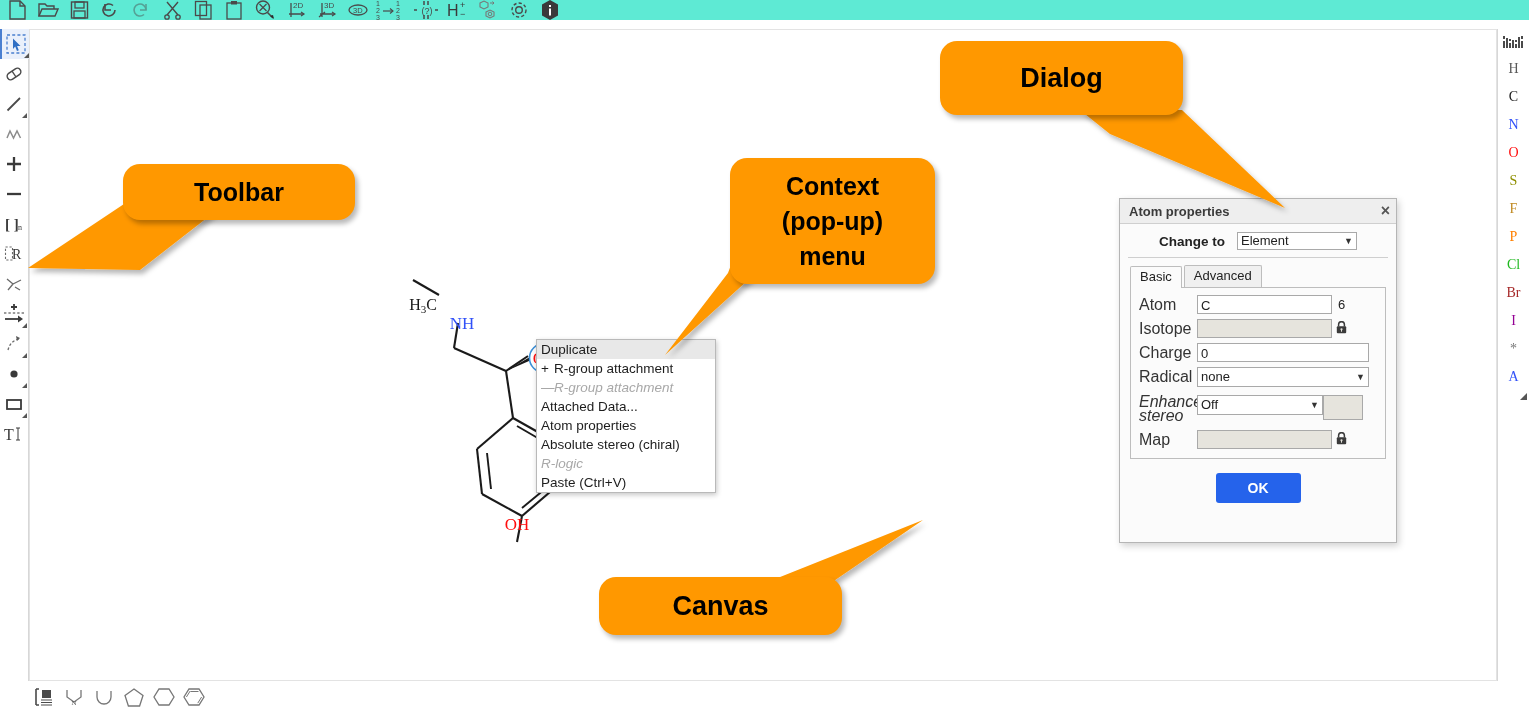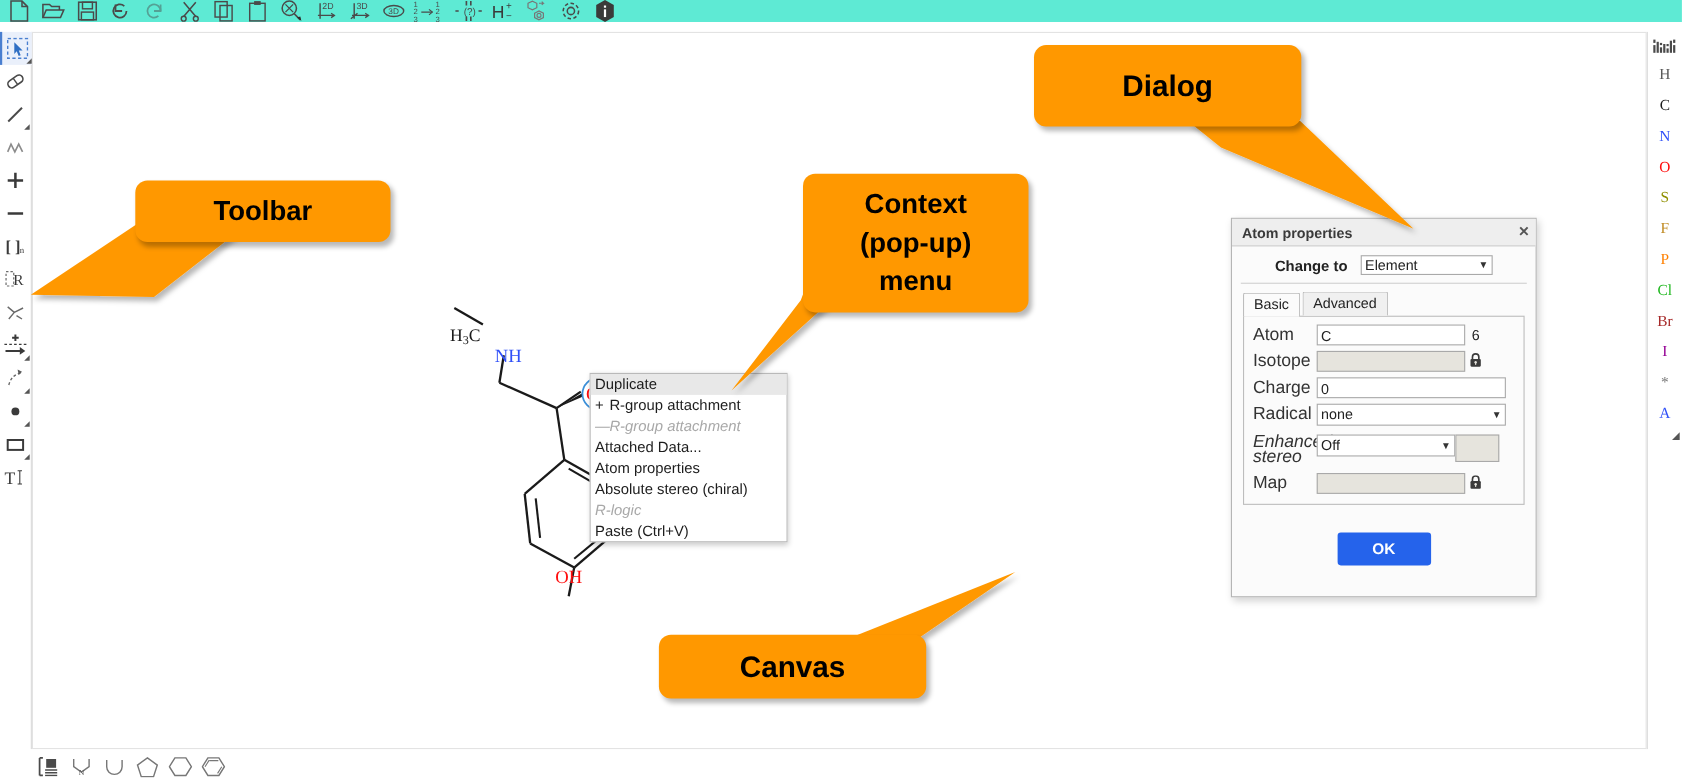--- a/index.html
+++ b/index.html
@@ -125,30 +125,30 @@
   }
   .frow{display:flex;align-items:center;margin-bottom:5px;}
   .frow .flbl{width:58px;font-size:16px;color:#333;line-height:14px;}
   .finput{
     border:1px solid #a9a9a9;background:#ffffff;height:19px;line-height:19px;
     font-size:13px;padding:0 3px;box-sizing:border-box;
   }
   .finput.ro{background:#e6e4dd;}
   .lock{width:18px;text-align:center;font-size:12px;color:#3b3b3b;}
   .suffix{width:18px;text-align:left;font-size:13px;padding-left:6px;}
-  #dlg-ok-wrap{display:flex;justify-content:center;margin-top:25px;}
+  #dlg-ok-wrap{display:flex;justify-content:center;margin-top:14px;}
   #dlg-ok{
     background:#2563eb;color:#fff;font-weight:bold;font-size:14px;
     border:none;border-radius:3px;padding:7px 32px;cursor:pointer;
   }
 
   
   .callout{position:absolute;}
   .bubble{
-    background:#FF9800;border-radius:11px;
+    background:#FF9800;border-radius:17px;
     display:flex;align-items:center;justify-content:center;
     font-weight:bold;color:#000;text-align:center;
     box-shadow:3px 4px 5px rgba(0,0,0,.28);
     position:relative;z-index:2;
   }
   .tail{position:absolute;z-index:1;}
 </style>
 </head>
 <body>
 

